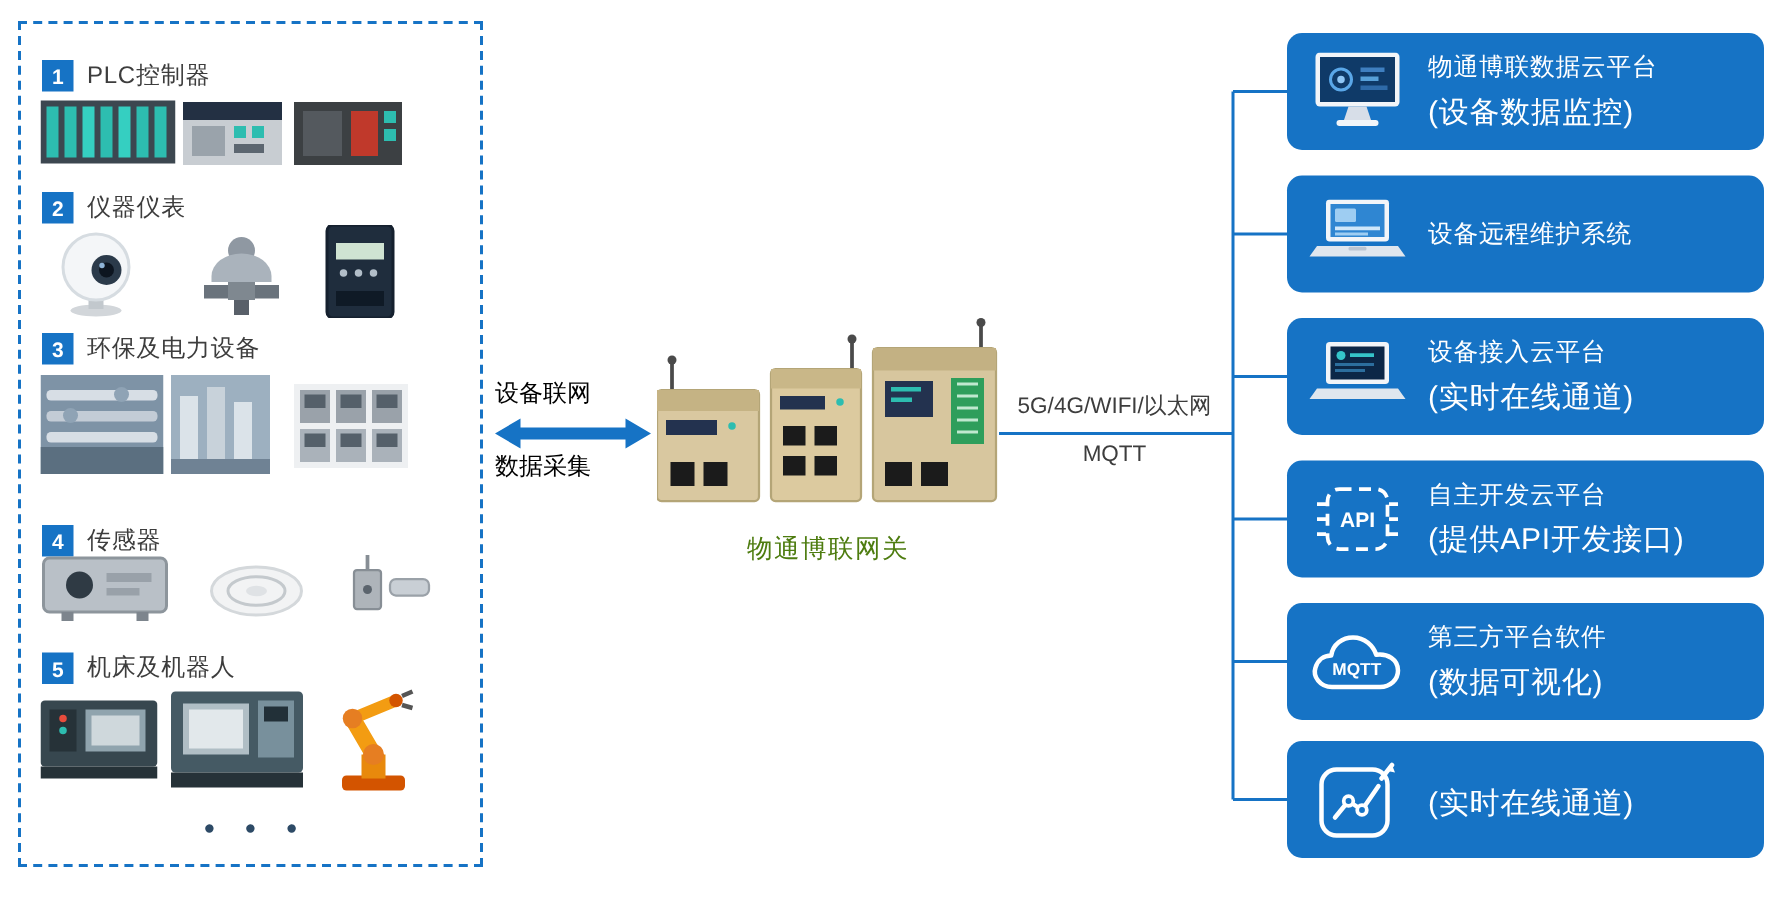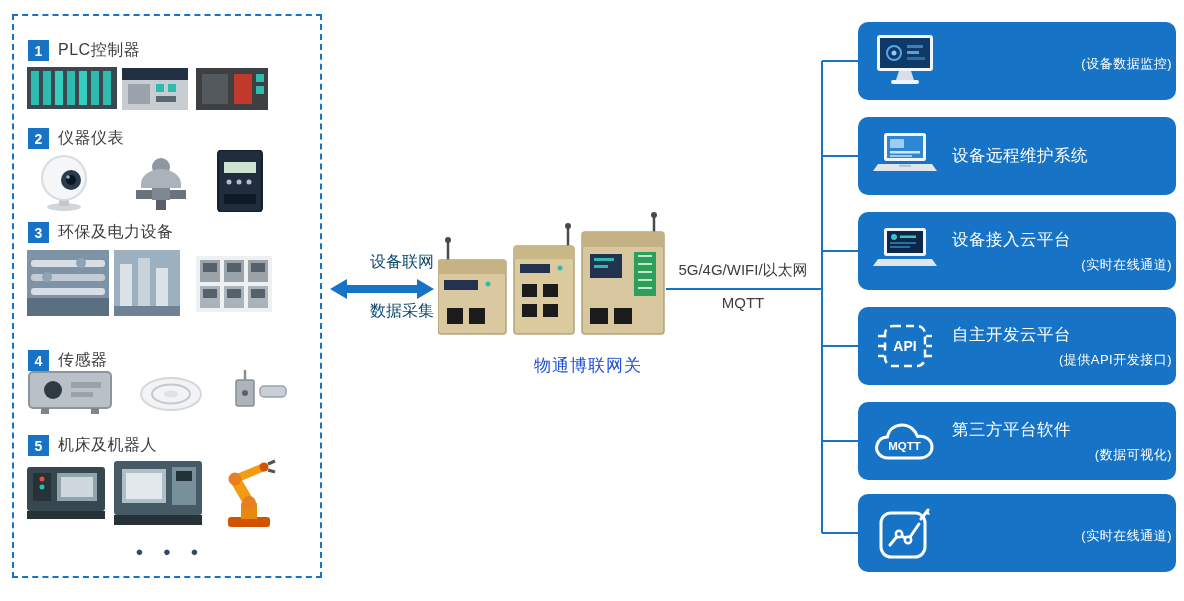--- a/index.html
+++ b/index.html
@@ -13,31 +13,31 @@
                 border:2px dashed #1673C5; }
   .cat-header { position:absolute; left:14px; display:flex; align-items:center; gap:9px; }
   .cat-num { width:21px; height:21px; background:#1673C5; color:#fff; font-size:14px;
              font-weight:bold; display:flex; align-items:center; justify-content:center; }
   .cat-label { font-size:16px; color:#3d3d3d; letter-spacing:0.5px; }
   .thumb { position:absolute; }
   .dots { position:absolute; left:0; right:0; text-align:center; color:#2d4a66;
           font-size:13px; word-spacing:16px; }
 
   
-  .mid-label { position:absolute; text-align:right; font-size:16px; color:#0c4a6e; }
+  .mid-label { position:absolute; text-align:left; font-size:16px; color:#000000; }
   .uplink-label { position:absolute; text-align:center; font-size:15px; color:#3d3d3d; }
-  .gateway-label { position:absolute; text-align:right; font-size:17px; color:#1d4ed8; letter-spacing:1px; }
+  .gateway-label { position:absolute; text-align:center; font-size:17px; color:#4d7c0f; letter-spacing:1px; }
 
   
   .rbox { position:absolute; left:858px; width:318px; height:78px; background:#1673C5;
           border-radius:10px; display:flex; align-items:center; color:#ffffff; z-index:2; }
   .rbox-icon { flex:0 0 94px; display:flex; align-items:center; justify-content:center; }
   .rbox-text { flex:1; padding-right:4px; }
   .rbox-title { font-size:16.5px; letter-spacing:0.5px; }
-  .rbox-sub { font-size:13px; margin-top:5px; letter-spacing:0.5px;text-align:right; }
+  .rbox-sub { font-size:20px; margin-top:5px; letter-spacing:0.5px; }
 
   .connectors { position:absolute; left:0; top:0; z-index:1; pointer-events:none; }
 </style>
 </head>
 <body>
 
 <div class="canvas">
 
   <div class="left-panel">
 
@@ -265,20 +265,21 @@
         <circle cx="20" cy="18" r="7" fill="none" stroke="#5aa7e8" stroke-width="2"></circle>
         <circle cx="20" cy="18" r="2.5" fill="#8fc6f5"></circle>
         <rect x="33" y="10" width="16" height="3" fill="#3f7fc0"></rect>
         <rect x="33" y="16" width="12" height="3" fill="#57a0d8"></rect>
         <rect x="33" y="22" width="18" height="3" fill="#2e6aa8"></rect>
         <path d="M25,36 h12 l3,9 h-18 z" fill="#d7dee8"></path>
         <rect x="17" y="45" width="28" height="4" rx="2" fill="#f2f5f9"></rect>
       </svg>
     </div>
     <div class="rbox-text">
+      <div class="rbox-title">物通博联数据云平台</div>
       <div class="rbox-sub">(设备数据监控)</div>
     </div>
   </div>
 
   <div class="rbox" style="top:117px">
     <div class="rbox-icon">
       <svg width="66" height="46" viewBox="0 0 66 46">
         <rect x="12" y="0" width="42" height="28" rx="2.5" fill="#f2f5f9"></rect>
         <rect x="15" y="3" width="36" height="22" fill="#2f86d2"></rect>
         <rect x="18" y="6" width="14" height="9" rx="1" fill="#9ecdf2"></rect>

